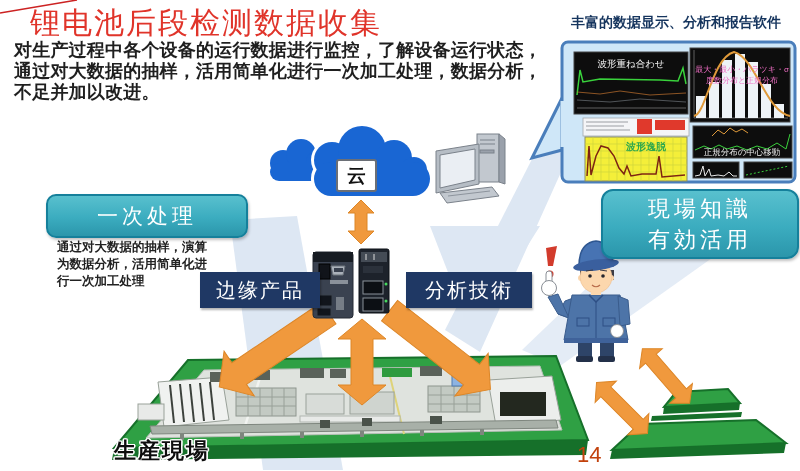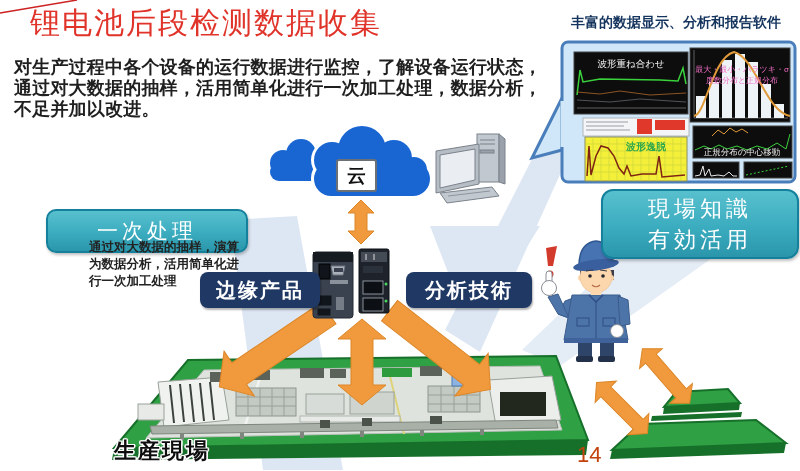--- a/index.html
+++ b/index.html
@@ -7,43 +7,43 @@
     position:relative;width:800px;height:471px;background:#ffffff;overflow:hidden;
     font-family:"Liberation Sans",sans-serif;
   }
   .abs{position:absolute;}
   .slide-title{
     left:30px;top:3px;font-size:30px;font-weight:400;letter-spacing:2px;
     color:var(--red,#e0342a);white-space:nowrap;
   }
   .slide-body{
     left:14px;top:40px;width:600px;font-size:18px;font-weight:700;line-height:21px;
-    color:#1f1f1f;white-space:pre-line;letter-spacing:0.2px;margin-top:17px;
+    color:#1f1f1f;white-space:pre-line;letter-spacing:0.2px;
   }
   .panel-caption{
     left:571px;top:14px;font-size:14px;font-weight:700;color:#16355e;white-space:nowrap;
   }
   .teal-box{
     display:flex;align-items:center;justify-content:center;text-align:center;
     background:linear-gradient(180deg,#58c0ce 0%,var(--teal,#3bacbf) 55%,#2b96ab 100%);
     border:2px solid var(--teal-dark,#15809b);border-radius:10px;
     color:#fff;box-shadow:1px 2px 3px rgba(0,0,0,0.25);
   }
-  .box-primary{left:46px;top:194px;width:198px;height:40px;font-size:21px;letter-spacing:4px;margin-top:15px;}
+  .box-primary{left:46px;top:194px;width:198px;height:40px;font-size:21px;letter-spacing:4px;}
   .box-collect{left:22px;top:316px;width:190px;height:40px;font-size:21px;letter-spacing:4px;}
   .box-site{left:601px;top:189px;width:194px;height:66px;font-size:22px;line-height:31px;
     letter-spacing:4px;white-space:pre-line;border-radius:12px;}
   .note-text{
     left:57px;top:239px;width:170px;font-size:12.5px;font-weight:700;line-height:17px;
-    color:#222;white-space:pre-line;margin-left:32px;
+    color:#222;white-space:pre-line;
   }
   .navy-label{
     display:flex;align-items:center;justify-content:center;
-    background:var(--navy,#1f3864);border-radius:8px;color:#fff;
-    font-weight:700;font-size:20px;letter-spacing:2px;box-shadow:1px 2px 2px rgba(0,0,0,0.3);
+    background:var(--navy,#1f3864);border-radius:0;color:#fff;
+    font-weight:400;font-size:20px;letter-spacing:2px;box-shadow:1px 2px 2px rgba(0,0,0,0.3);
   }
   .lbl-edge{left:200px;top:272px;width:120px;height:36px;}
   .lbl-analysis{left:406px;top:272px;width:126px;height:36px;}
   .cloud-label-box{
     left:336px;top:159px;width:37px;height:29px;background:#fff;
     border:2px solid #6b6f76;border-radius:3px;display:flex;align-items:center;justify-content:center;
     font-size:19px;font-weight:700;color:#111;
   }
   .site-label{
     left:92px;top:436px;font-size:22px;font-weight:800;color:#0d0d0d;letter-spacing:2px;

